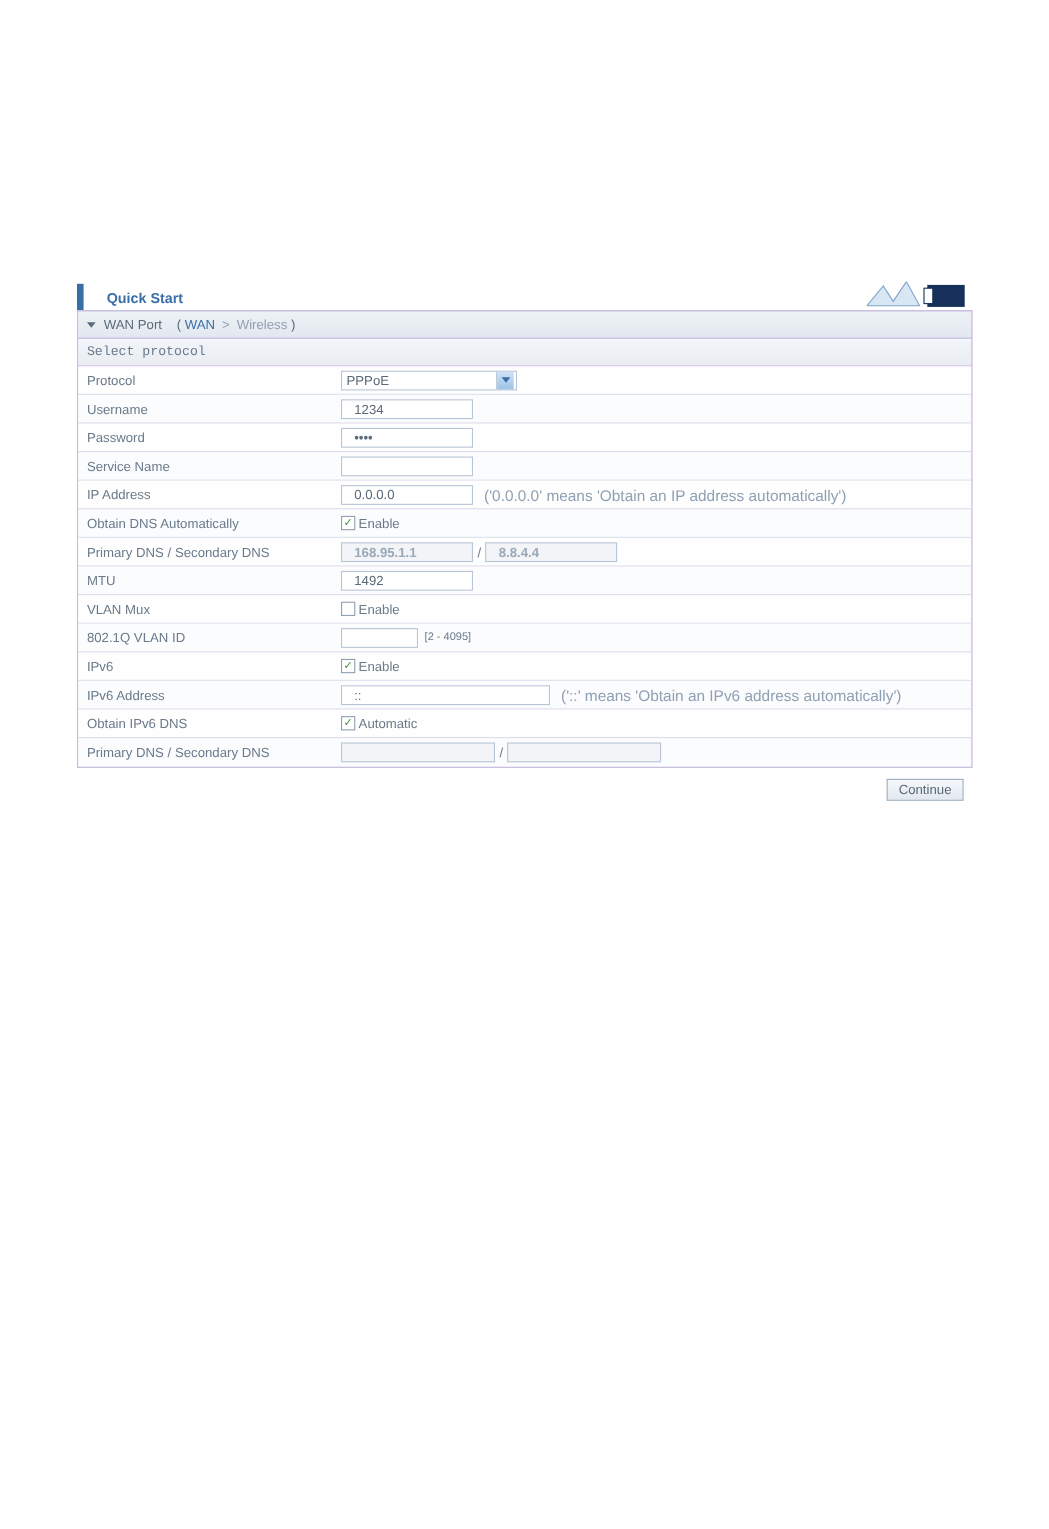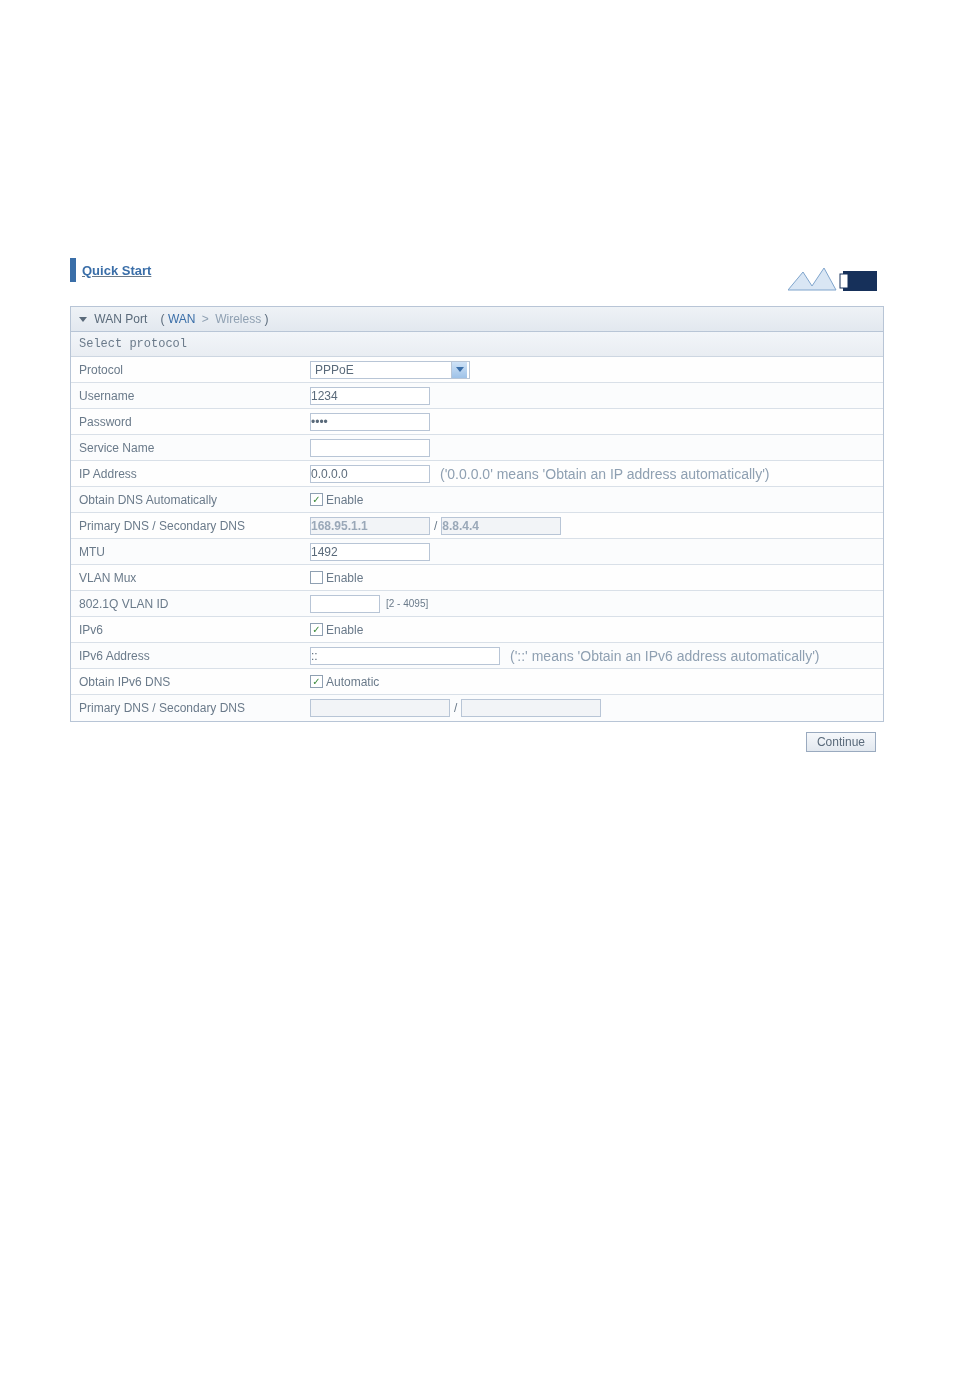--- a/index.html
+++ b/index.html
@@ -20,23 +20,22 @@
   }
   .title-row {
     display: flex;
     align-items: center;
     justify-content: space-between;
     padding: 6px 0 0 0;
   }
   .title-left {
     display: flex;
     align-items: center;
-    gap: 6px;
-    padding: 2px 0 24px 0;
-    text-decoration: underline;
+    gap: 21px;
+    padding: 2px 0 0 0;
   }
   .blue-bar {
     width: 6px;
     height: 24px;
     background: #3a6ea8;
   }
   .title-text {
     color: #3a6ea8;
     font-weight: bold;
     font-size: 13px;
@@ -90,21 +89,21 @@
     padding: 3px 4px;
     display: flex;
     align-items: center;
     gap: 4px;
     flex-wrap: wrap;
   }
   input[type=text], input[type=password] {
     border: 1px solid #b8c5d6;
     background: #fff;
     height: 18px;
-    padding: 1px 0;
+    padding: 1px 11px;
     font-size: 12px;
     color: #5a6a7a;
     width: 120px;
   }
   input[readonly], input.disabled {
     background: #f2f4f7;
     color: #9aa8b8;
     font-weight: bold;
   }
   .select {

